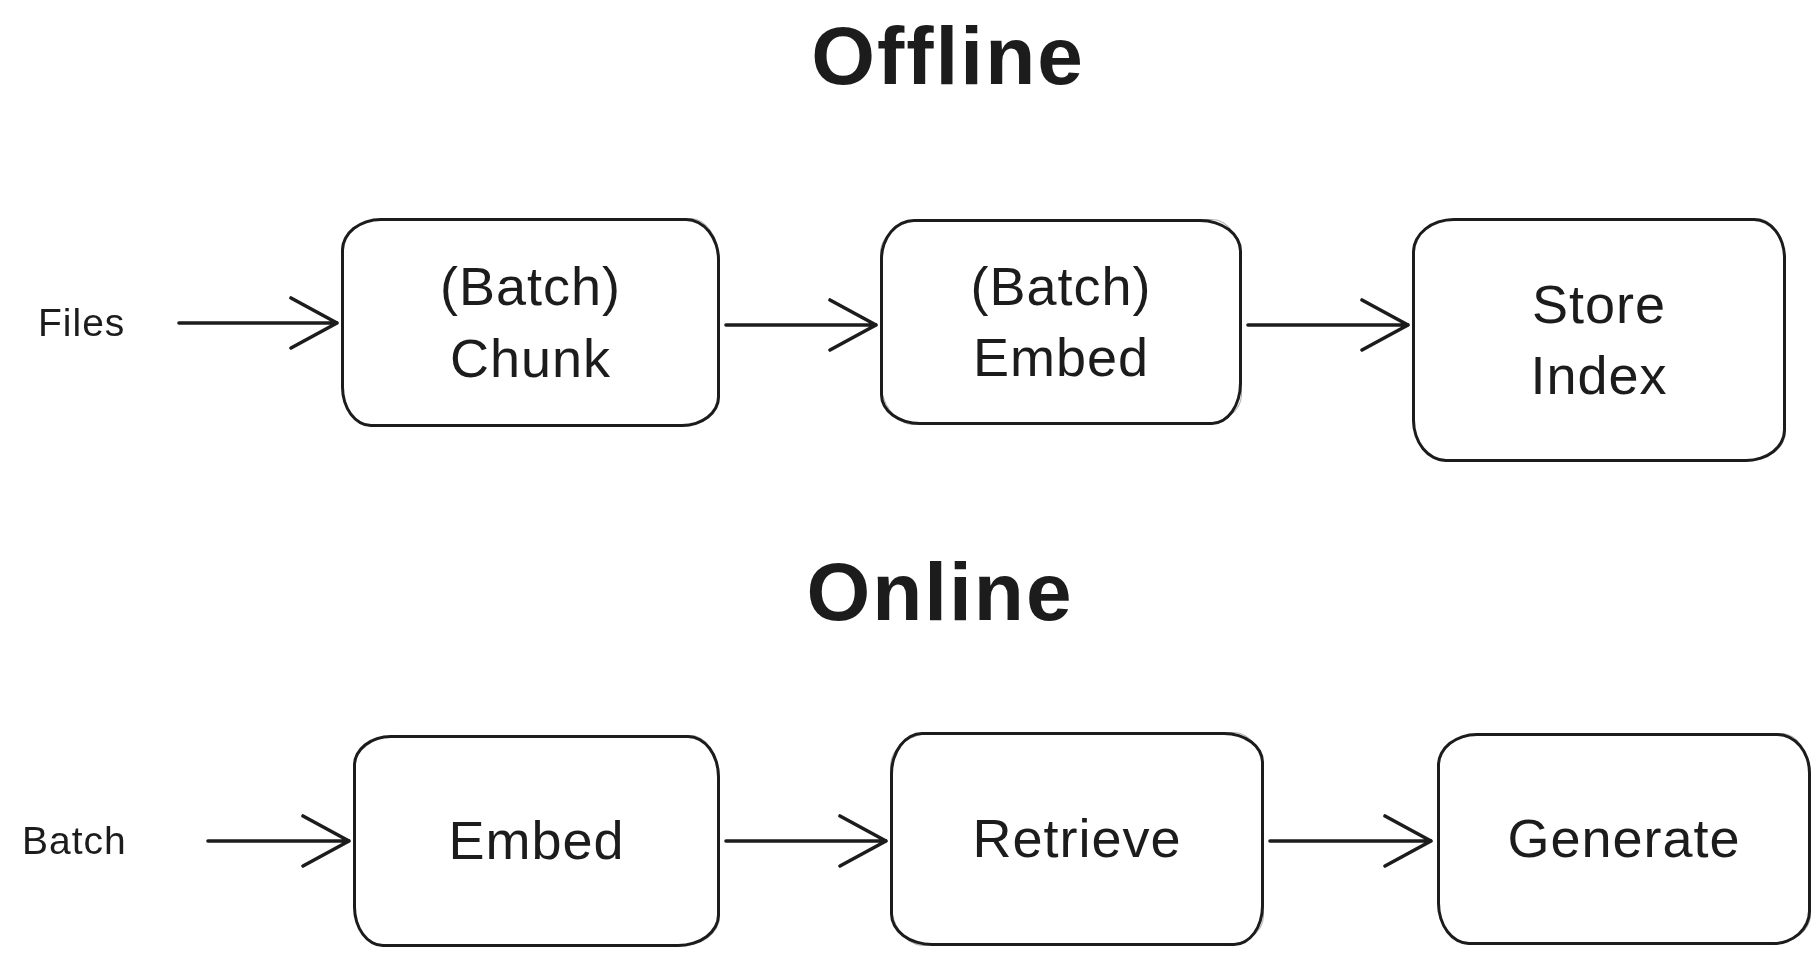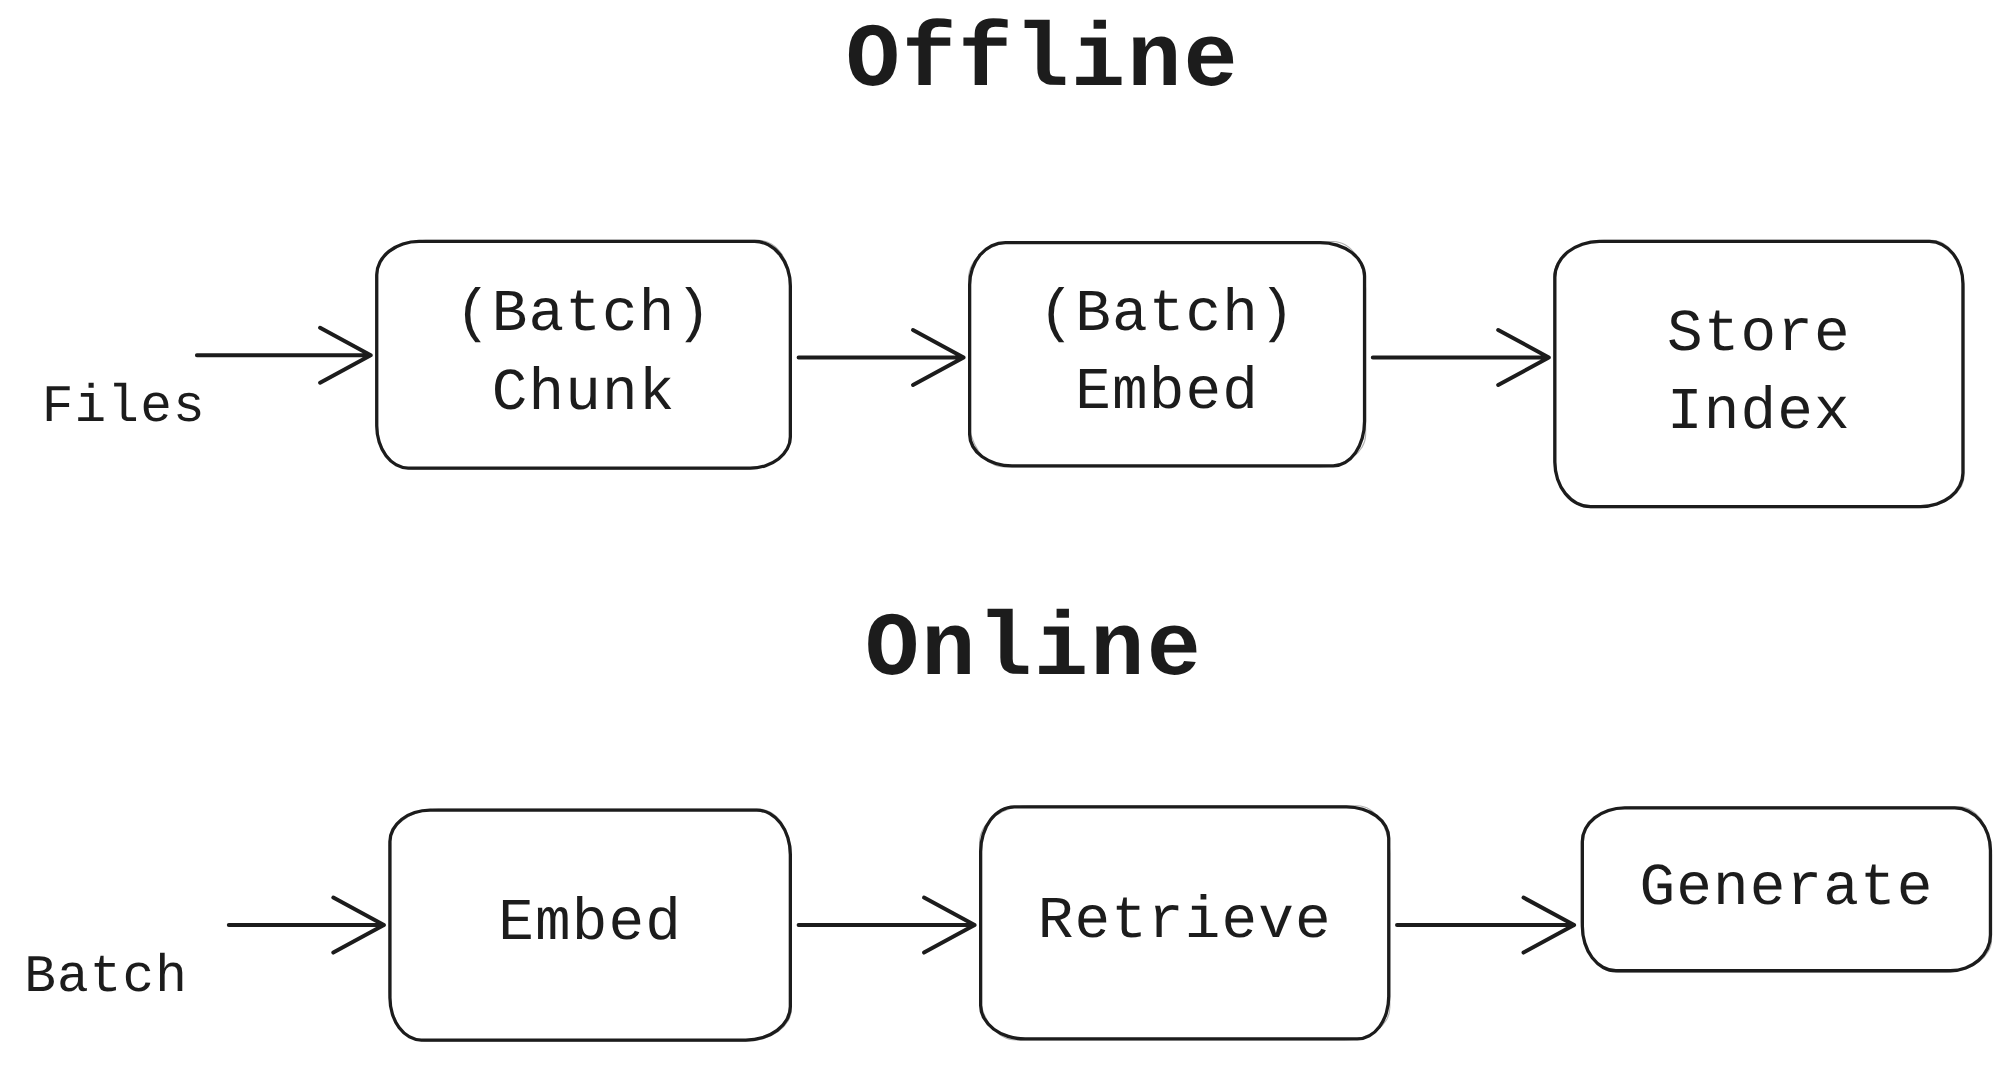--- a/index.html
+++ b/index.html
@@ -6,21 +6,21 @@
     margin: 0;
     padding: 0;
     background: var(--paper, #ffffff);
   }
   .canvas {
     position: relative;
     width: 1820px;
     height: 976px;
     background: var(--paper, #ffffff);
     color: var(--ink, #1c1c1c);
-    font-family: Liberation Mono, monospace;
+    font-family: Liberation Sans, sans-serif;
     overflow: hidden;
   }
   .overlay {
     position: absolute;
     left: 0;
     top: 0;
     width: 1820px;
     height: 976px;
     pointer-events: none;
   }
@@ -59,25 +59,24 @@
   }
   .node-label {
     font-size: 54px;
     letter-spacing: 1px;
     line-height: 1.32;
     text-align: center;
     white-space: pre-line;
   }
   .flow-label {
     position: absolute;
-    font-size: 48px;
+    font-size: 39px;
     letter-spacing: 1px;
     line-height: 66px;
     white-space: pre;
-    margin-top: 48px;
   }
 </style>
 </head>
 <body>
 
 <div class="canvas">
 
   <svg class="overlay" viewBox="0 0 1820 976" fill="none" stroke="currentColor" stroke-width="3.6" stroke-linecap="round" stroke-linejoin="round">
 
     <path d="M179 323 L337 323 M291 298 L337 323 M291 348 L337 323"></path>
@@ -117,18 +116,18 @@
   <div class="node" style="left:353px; top:735px; width:367px; height:212px;
        border-radius:38px 32px 42px 30px / 30px 42px 32px 40px;">
     <div class="node-label">Embed</div>
   </div>
 
   <div class="node" style="left:890px; top:732px; width:374px; height:214px;
        border-radius:32px 40px 30px 42px / 42px 30px 40px 32px;">
     <div class="node-label">Retrieve</div>
   </div>
 
-  <div class="node" style="left:1437px; top:733px; width:374px; height:151px;
+  <div class="node" style="left:1437px; top:733px; width:374px; height:212px;
        border-radius:40px 34px 38px 32px / 32px 40px 34px 42px;">
     <div class="node-label">Generate</div>
   </div>
 
 </div>
 
 </body></html>

